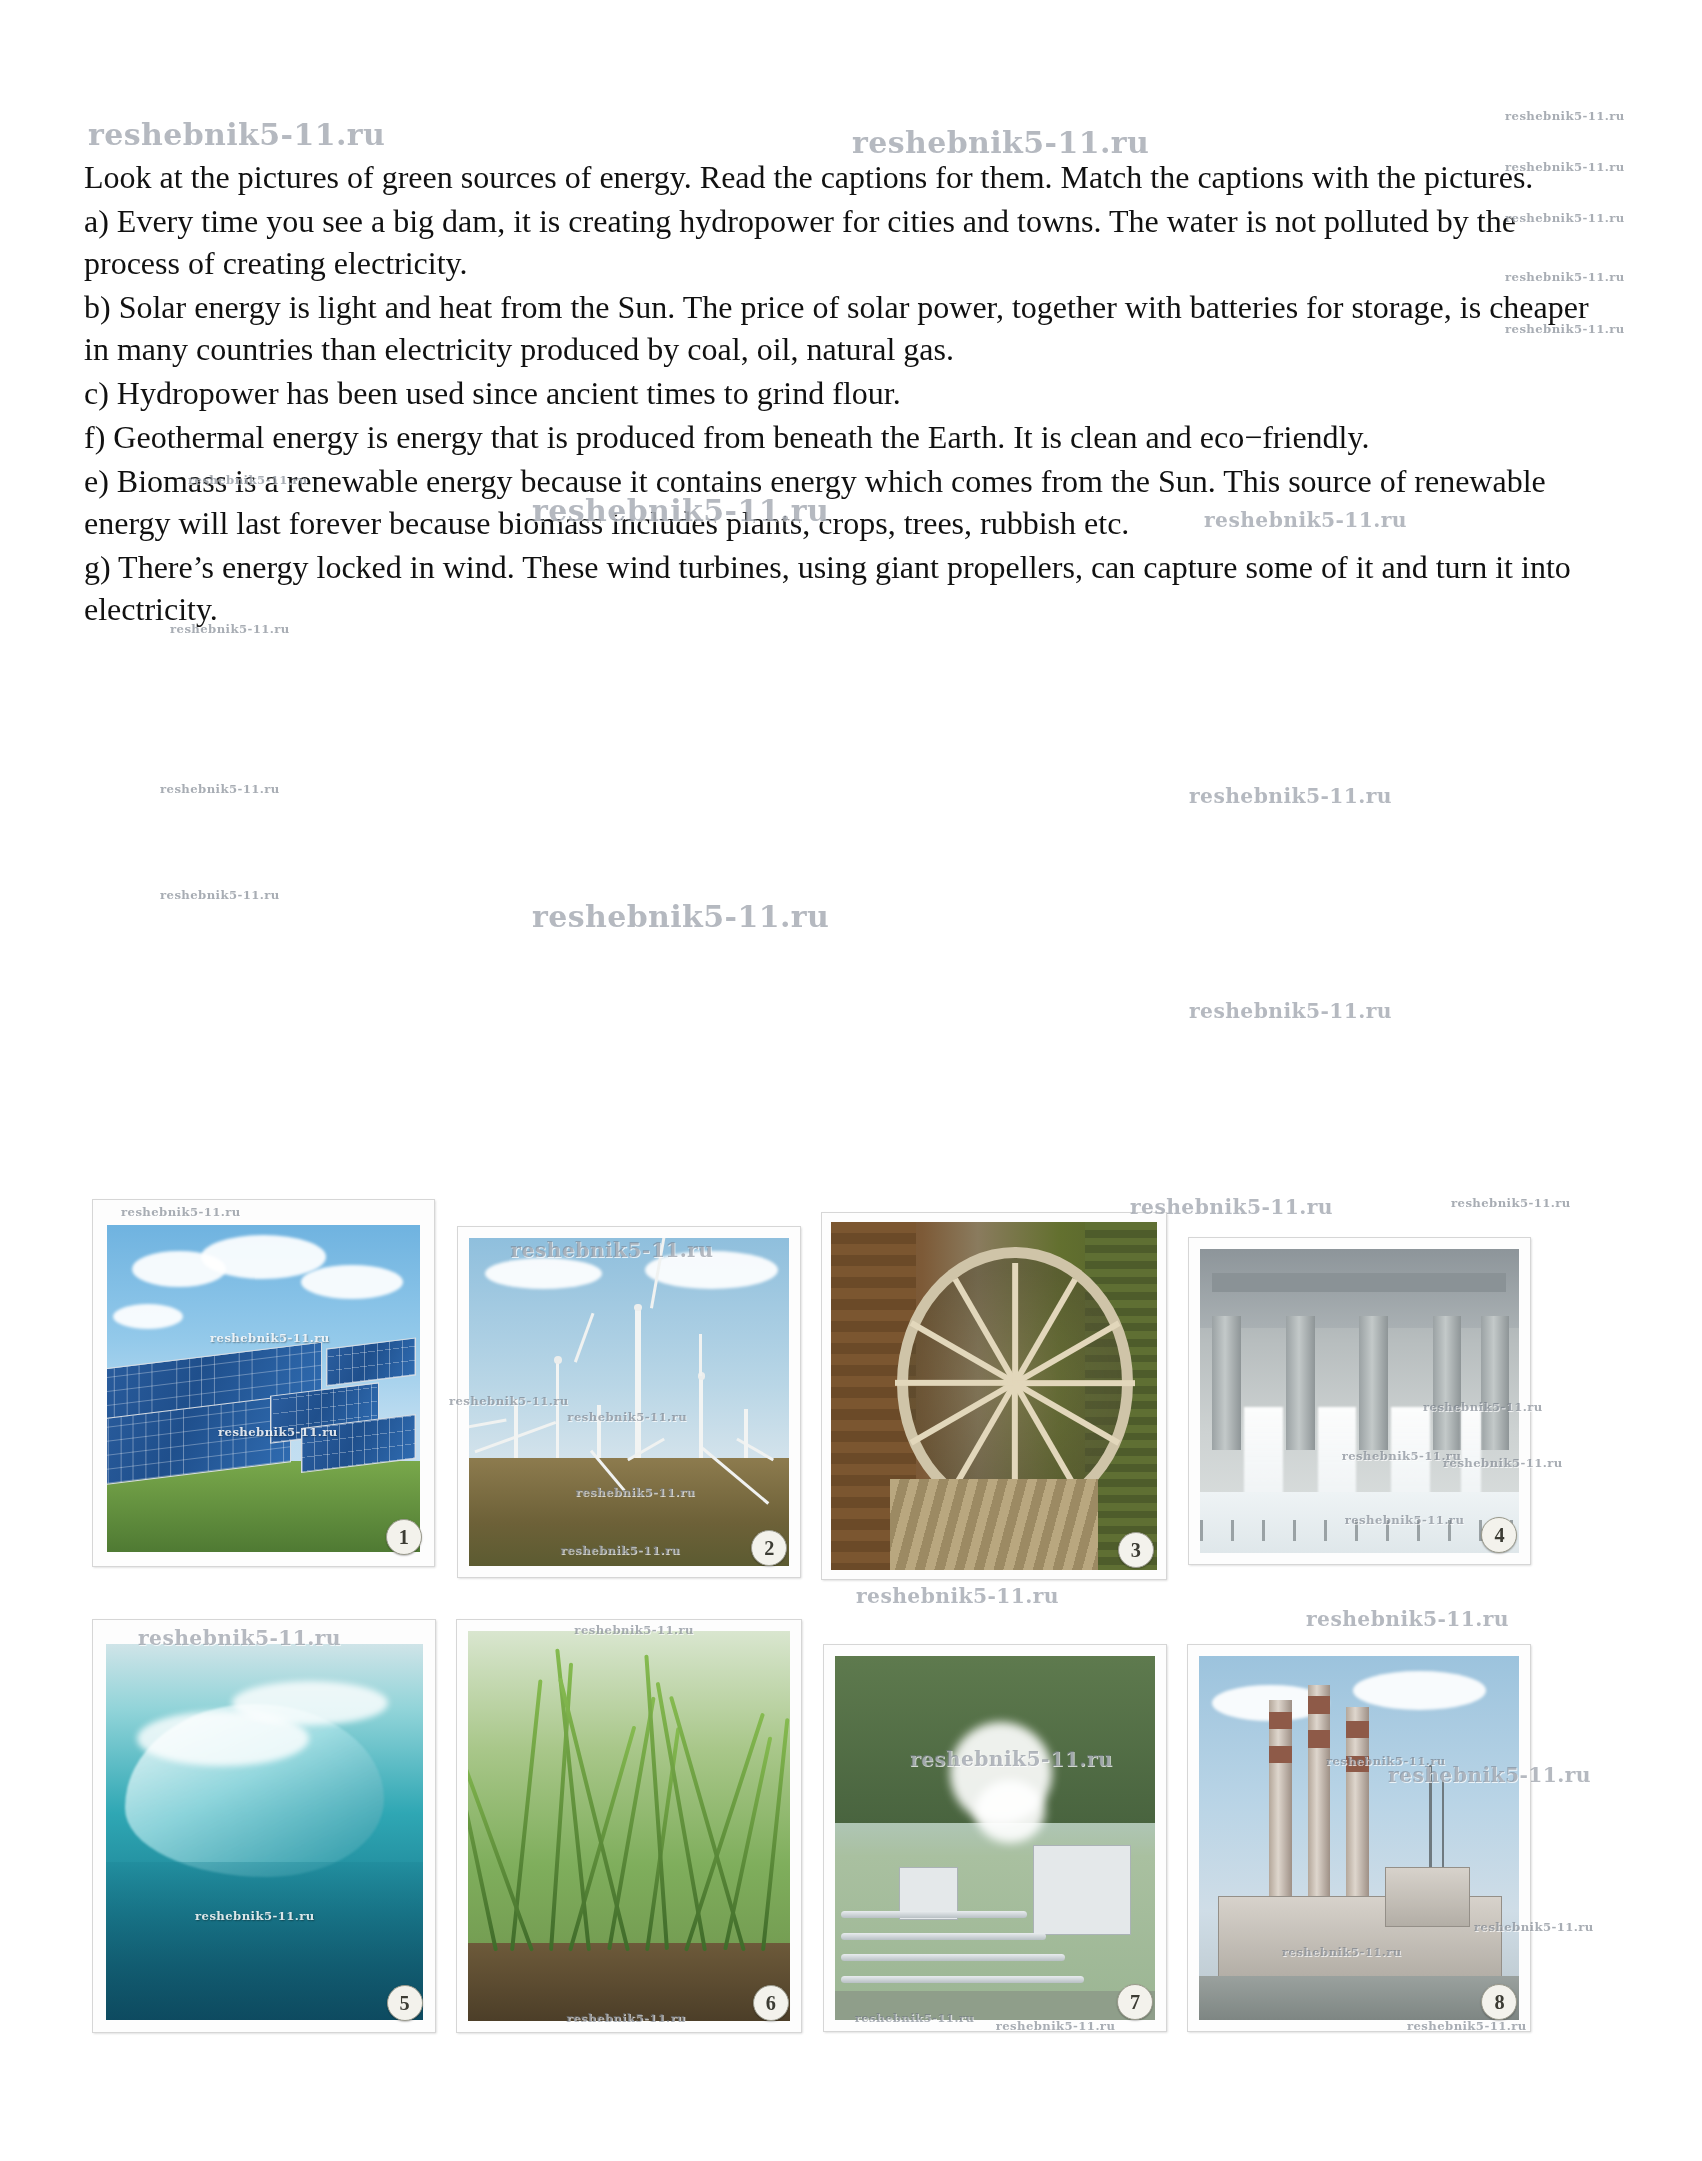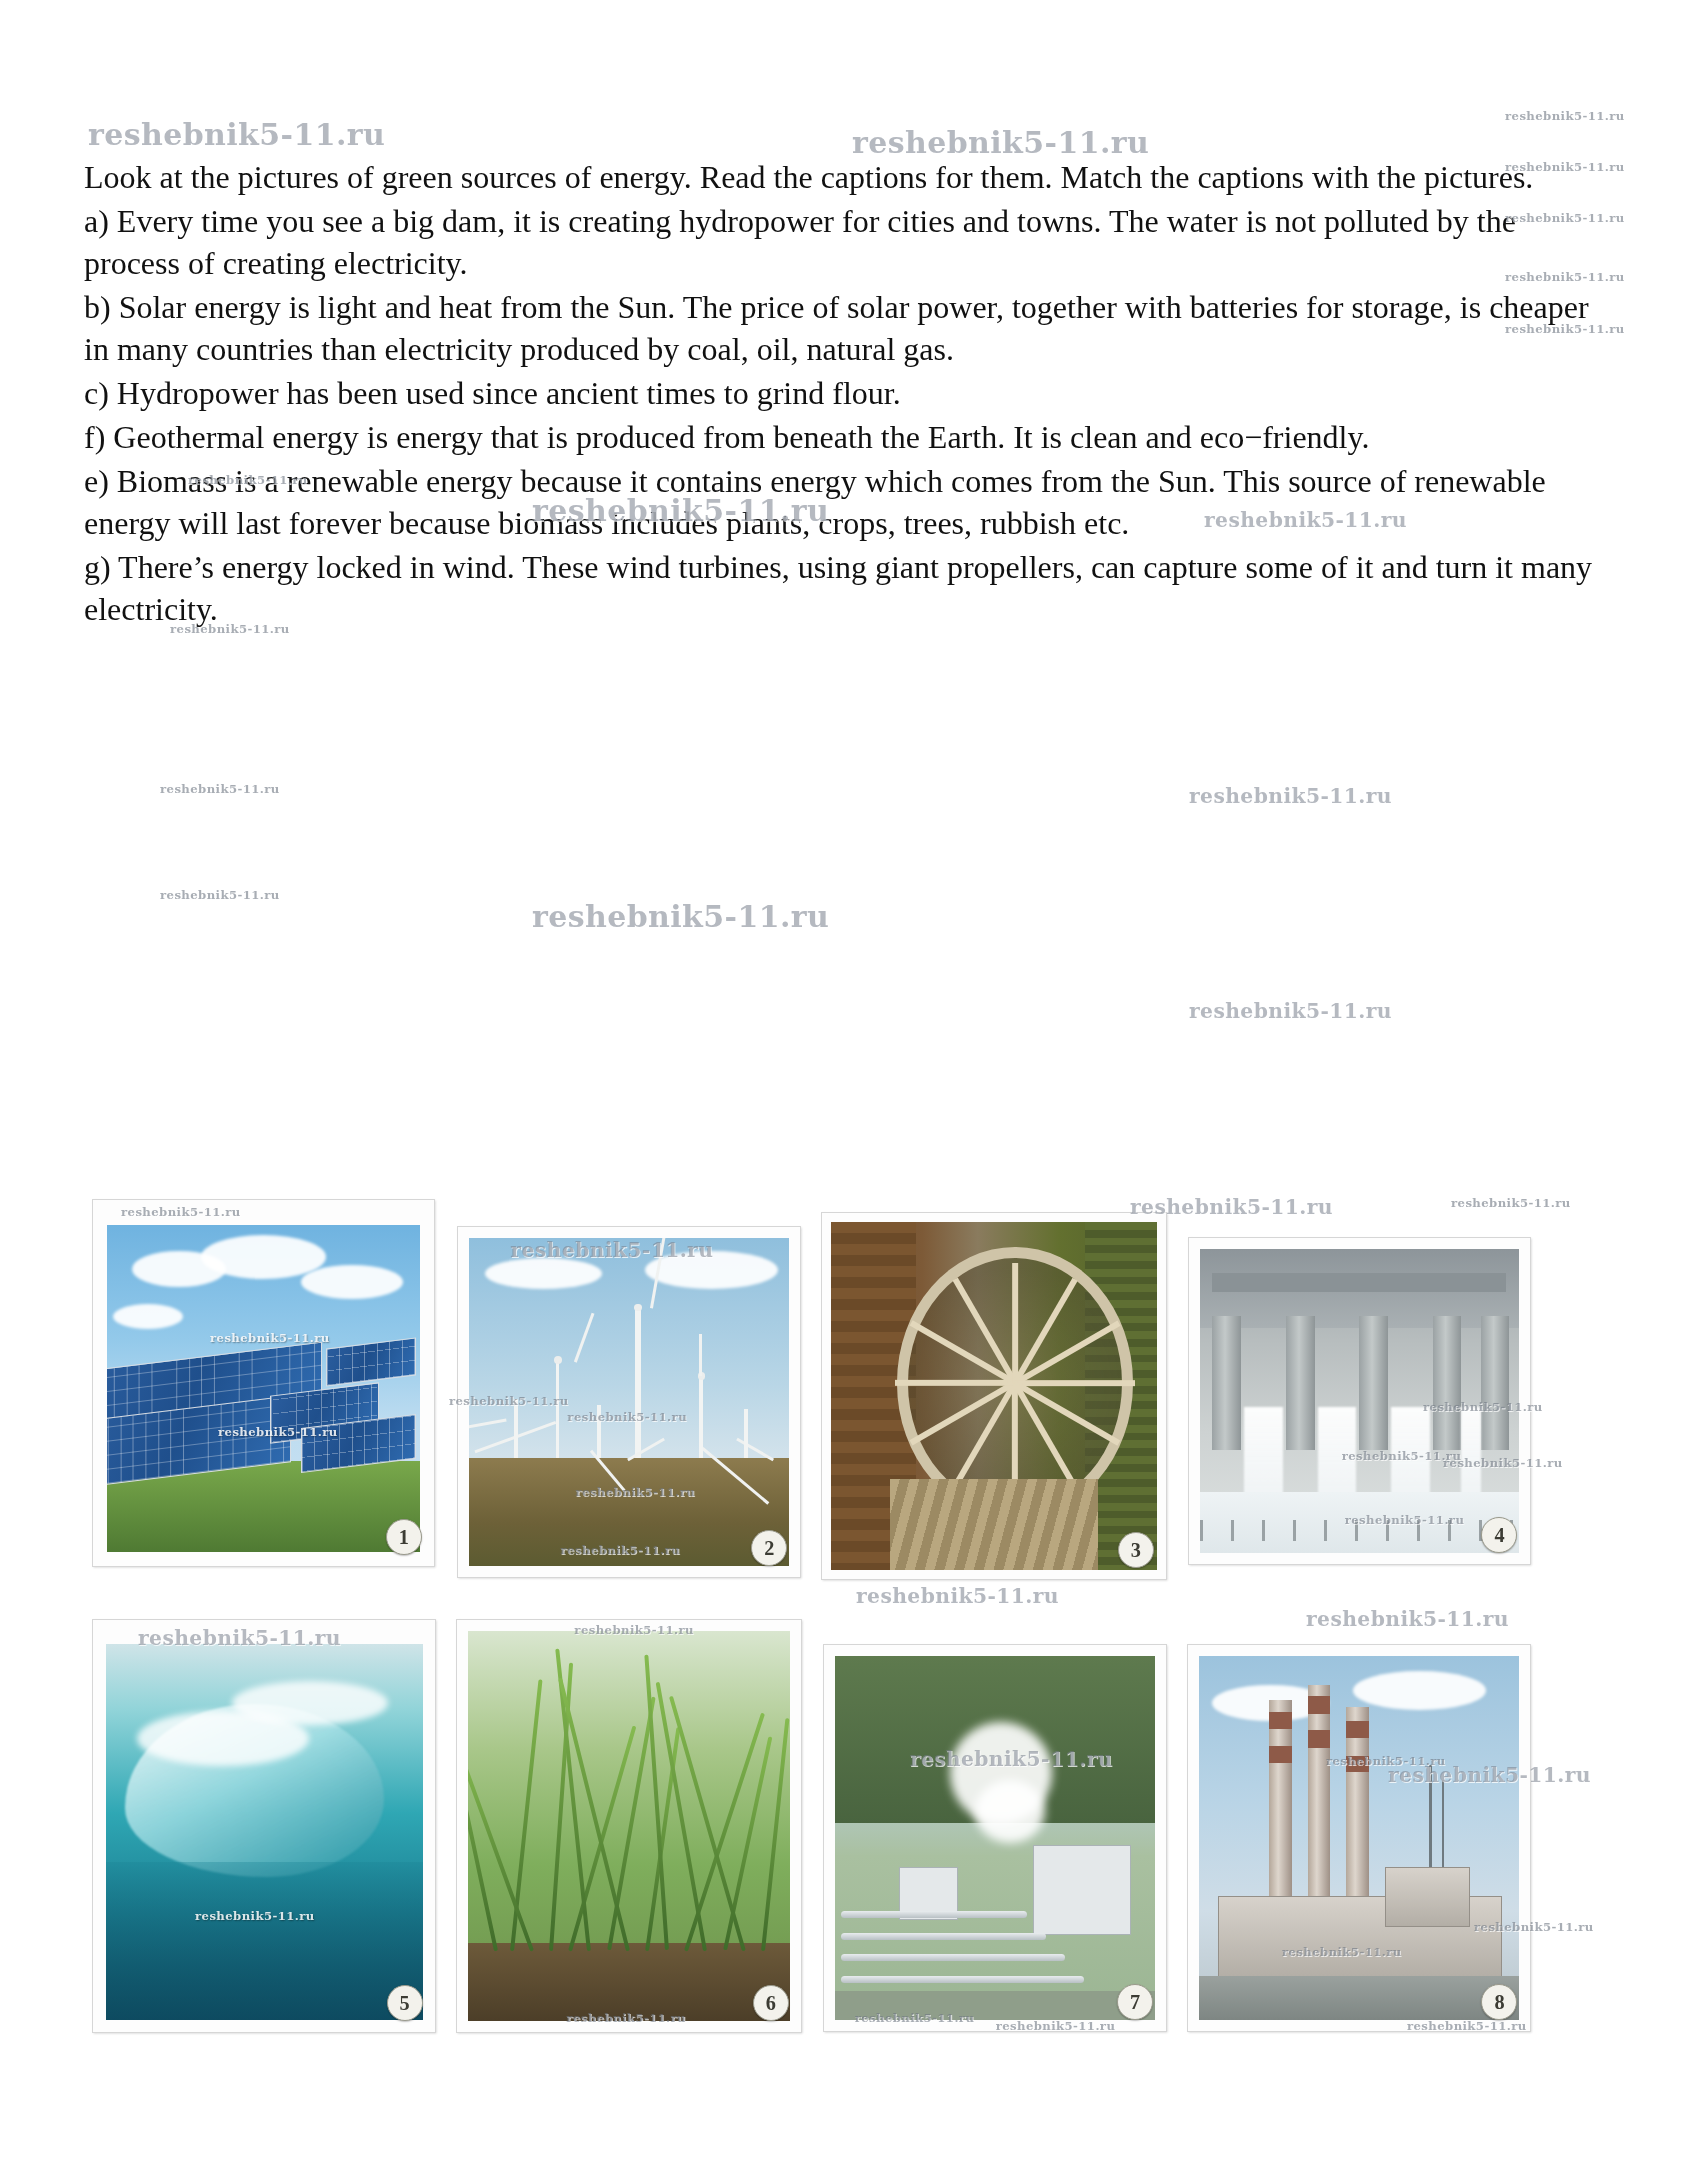--- a/index.html
+++ b/index.html
@@ -244,21 +244,21 @@
 <div class="page">
 
 
   <div class="body-text">
     <p class="para">Look at the pictures of green sources of energy. Read the captions for them. Match the captions with the pictures.</p>
     <p class="para">a) Every time you see a big dam, it is creating hydropower for cities and towns. The water is not polluted by the process of creating electricity.</p>
     <p class="para">b) Solar energy is light and heat from the Sun. The price of solar power, together with batteries for storage, is cheaper in many countries than electricity produced by coal, oil, natural gas.</p>
     <p class="para">c) Hydropower has been used since ancient times to grind flour.</p>
     <p class="para">f) Geothermal energy is energy that is produced from beneath the Earth. It is clean and eco−friendly.</p>
     <p class="para">e) Biomass is a renewable energy because it contains energy which comes from the Sun. This source of renewable energy will last forever because biomass includes plants, crops, trees, rubbish etc.</p>
-    <p class="para">g) There’s energy locked in wind. These wind turbines, using giant propellers, can capture some of it and turn it many electricity.</p>
+    <p class="para">g) There’s energy locked in wind. These wind turbines, using giant propellers, can capture some of it and turn it into electricity.</p>
   </div>
 
   <div class="wm big" style="left:88px; top:117px;">reshebnik5-11.ru</div>
   <div class="wm big" style="left:852px; top:125px;">reshebnik5-11.ru</div>
   <div class="wm small" style="left:1505px; top:109px;">reshebnik5-11.ru</div>
   <div class="wm small" style="left:1505px; top:160px;">reshebnik5-11.ru</div>
   <div class="wm small" style="left:1505px; top:211px;">reshebnik5-11.ru</div>
   <div class="wm small" style="left:1505px; top:270px;">reshebnik5-11.ru</div>
   <div class="wm small" style="left:1505px; top:322px;">reshebnik5-11.ru</div>
   <div class="wm small" style="left:188px; top:473px;">reshebnik5-11.ru</div>

